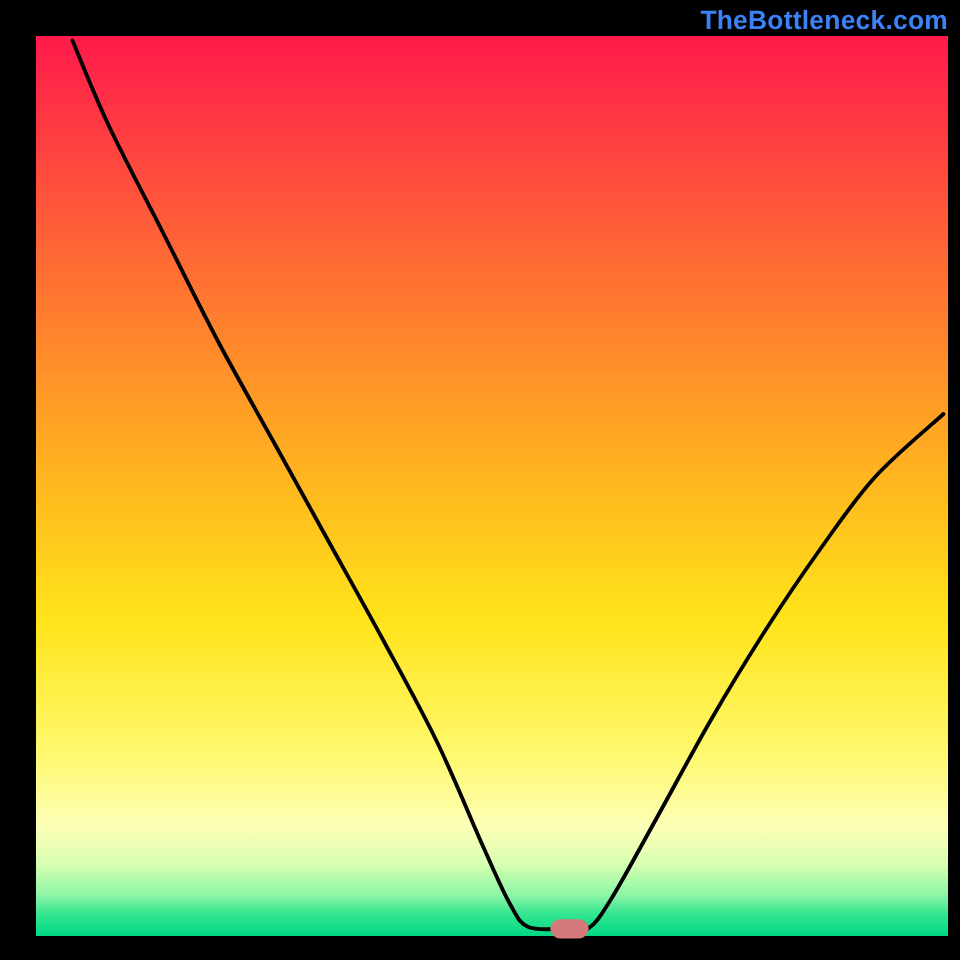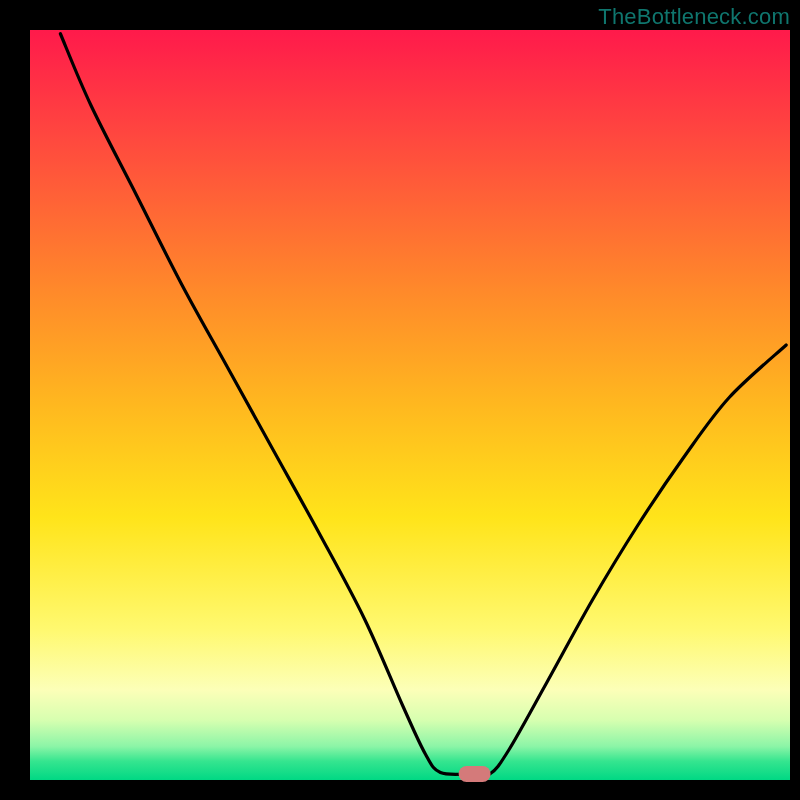--- a/index.html
+++ b/index.html
@@ -12,24 +12,24 @@
   }
   .chart-container {
     position: relative;
     width: 800px;
     height: 800px;
   }
   .watermark {
     position: absolute;
     top: 4px;
     right: 10px;
-    color: #0f766e;
+    color: #3b82f6;
     font-family: Arial, Helvetica, sans-serif;
     font-size: 22px;
-    font-weight: 400;
+    font-weight: 700;
     z-index: 10;
     letter-spacing: 0.2px;
   }
   svg {
     display: block;
   }
 </style>
 </head>
 <body>
 

